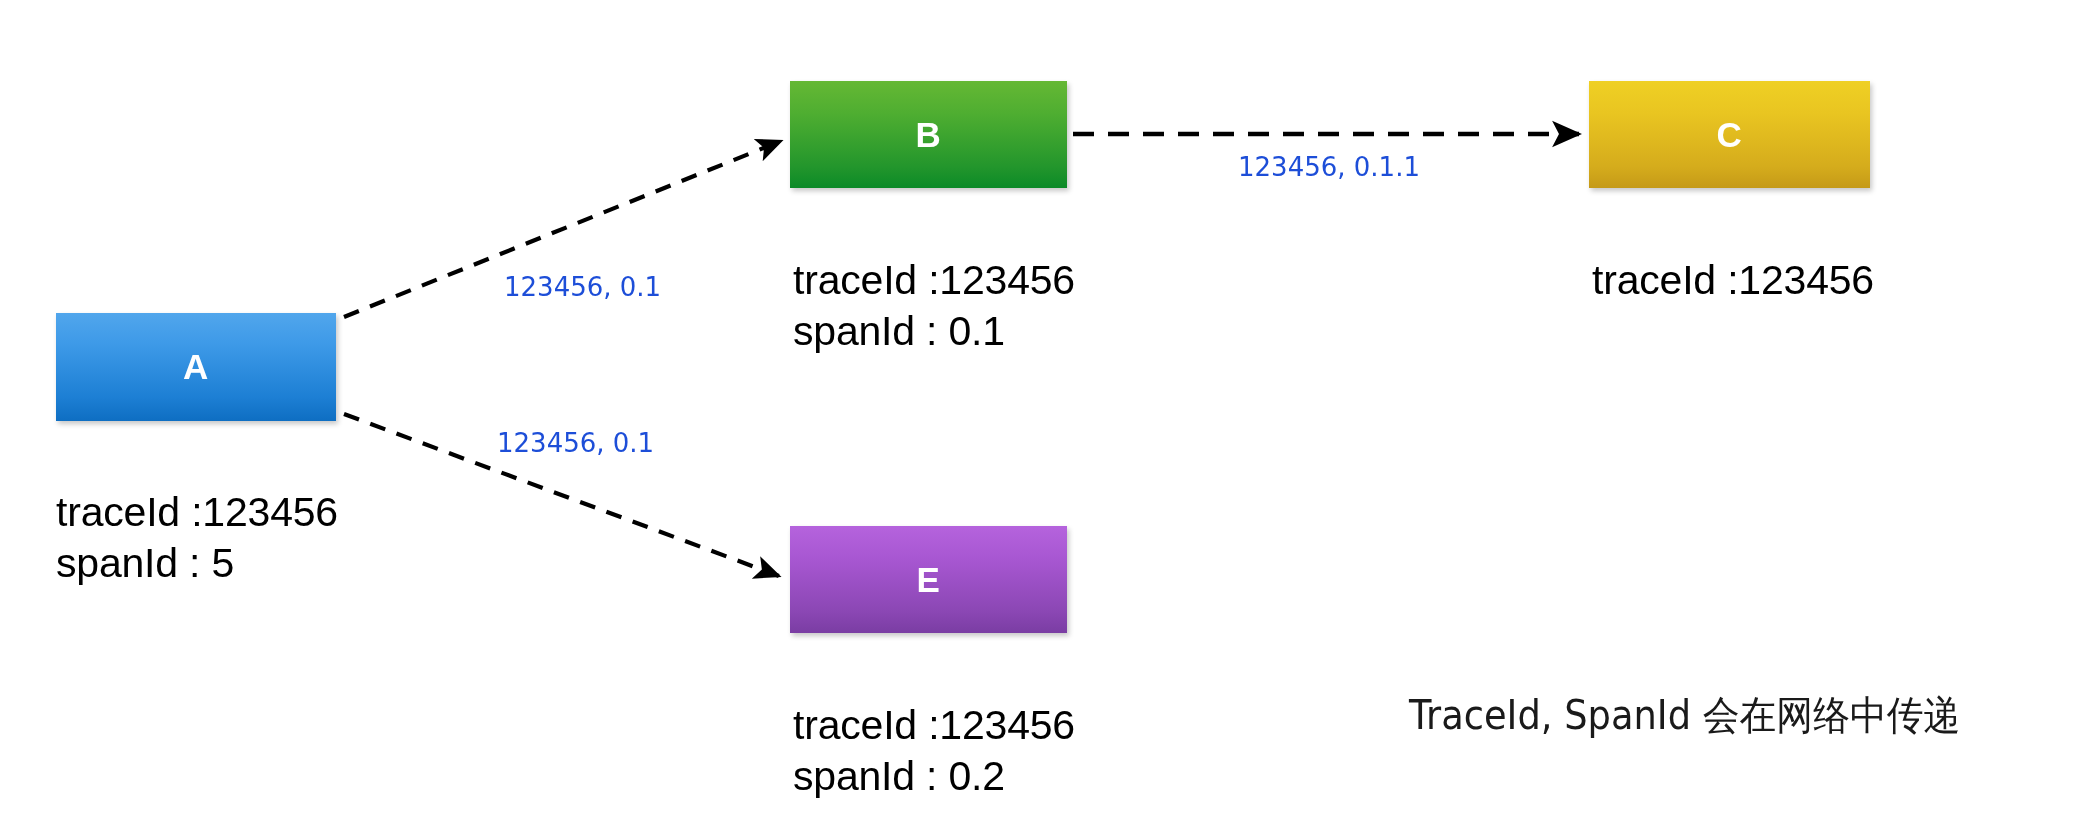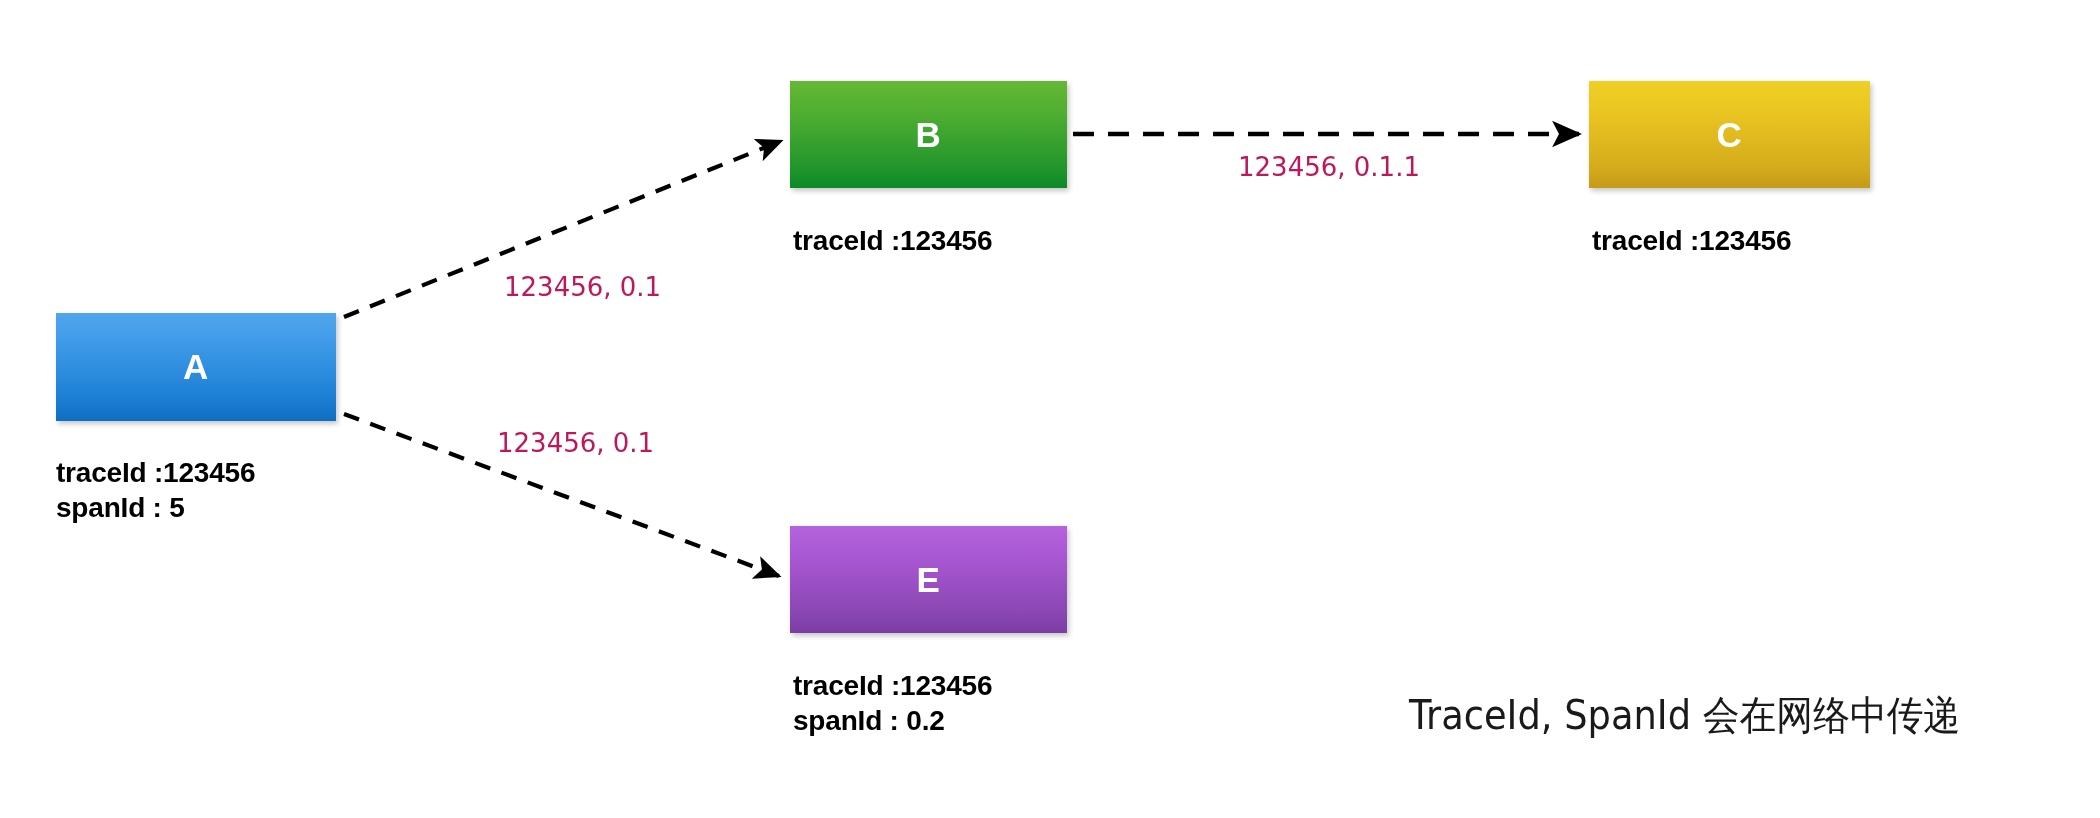--- a/index.html
+++ b/index.html
@@ -52,37 +52,38 @@
              background: linear-gradient(to bottom, #65b834 0%, #4fae31 30%, #23962c 80%, #0b8a27 100%); }
   #node-c  { left: 1589px; top: 81px;  width: 281px; height: 107px;
              background: linear-gradient(to bottom, #efd024 0%, #e9c521 30%, #d5ac1c 80%, #c59a18 100%); }
   #node-e  { left: 790px;  top: 526px; width: 277px; height: 107px;
              background: linear-gradient(to bottom, #b563dd 0%, #a857d2 30%, #8b47b4 80%, #7a3da3 100%); }
 
   
   .node-caption {
     position: absolute;
     color: #000000;
-    font-size: 28px;
-    font-weight: bold;
+    font-size: 41px;
+    font-weight: normal;
     line-height: 1.25;
     white-space: nowrap;
     letter-spacing: -0.2px;
+    margin-top: 32px;
   }
   .node-caption .cap-line { display: block; }
 
   #caption-a { left: 56px;   top: 455px; }
   #caption-b { left: 793px;  top: 223px; }
   #caption-c { left: 1592px; top: 223px; }
   #caption-e { left: 793px;  top: 668px; }
 
   
   .edge-label {
     position: absolute;
-    color: #be185d;
+    color: #1d4ed8;
     font-size: 26px;
     font-weight: 400;
     white-space: nowrap;
     font-family: "DejaVu Sans", "Liberation Sans", sans-serif;
   }
   #edge-label-ab { left: 504px;  top: 272px; }
   #edge-label-ae { left: 497px;  top: 428px; }
   #edge-label-bc { left: 1238px; top: 152px; }
 
   
@@ -134,20 +135,21 @@
     <span class="node-letter">E</span>
   </div>
 
   <div class="node-caption" id="caption-a">
     <span class="cap-line">traceId :123456</span>
     <span class="cap-line">spanId : 5</span>
   </div>
 
   <div class="node-caption" id="caption-b">
     <span class="cap-line">traceId :123456</span>
+    <span class="cap-line">spanId : 0.1</span>
   </div>
 
   <div class="node-caption" id="caption-c">
     <span class="cap-line">traceId :123456</span>
   </div>
 
   <div class="node-caption" id="caption-e">
     <span class="cap-line">traceId :123456</span>
     <span class="cap-line">spanId : 0.2</span>
   </div>

